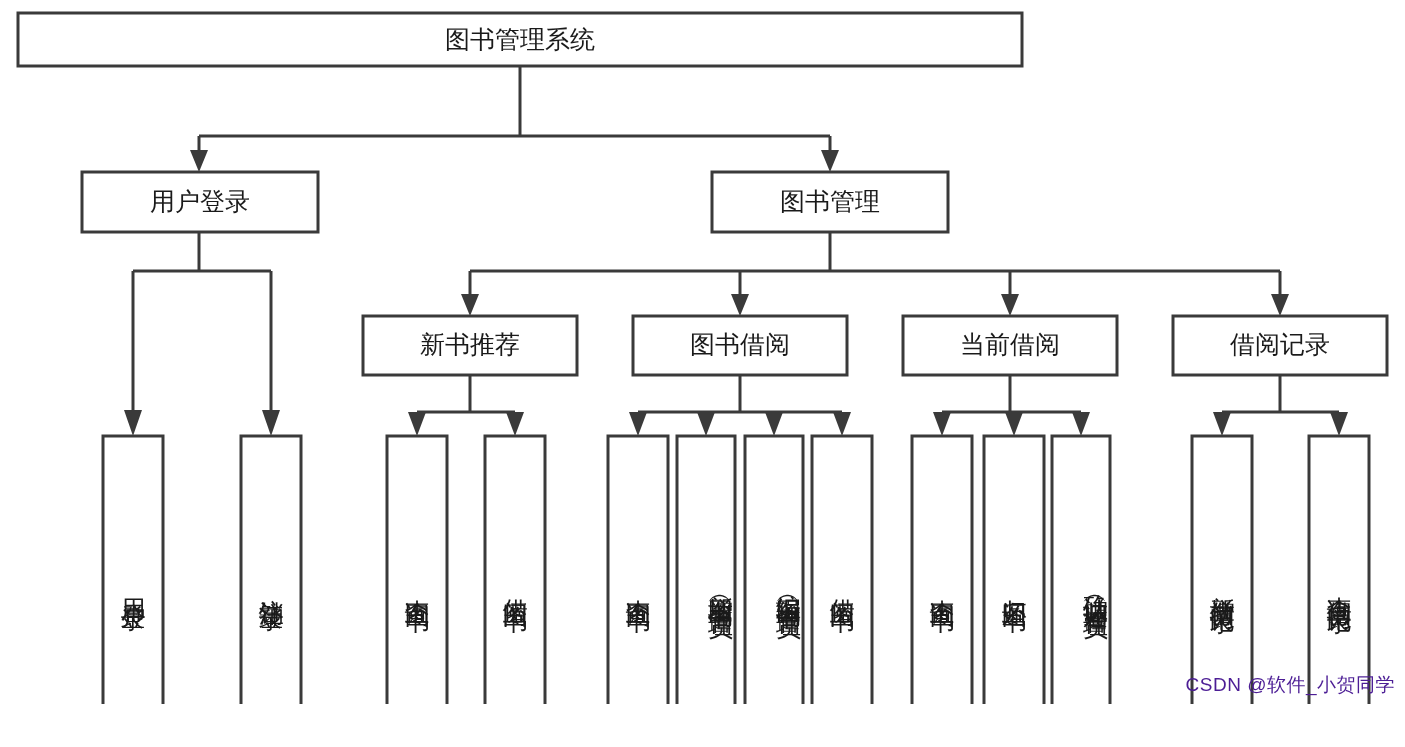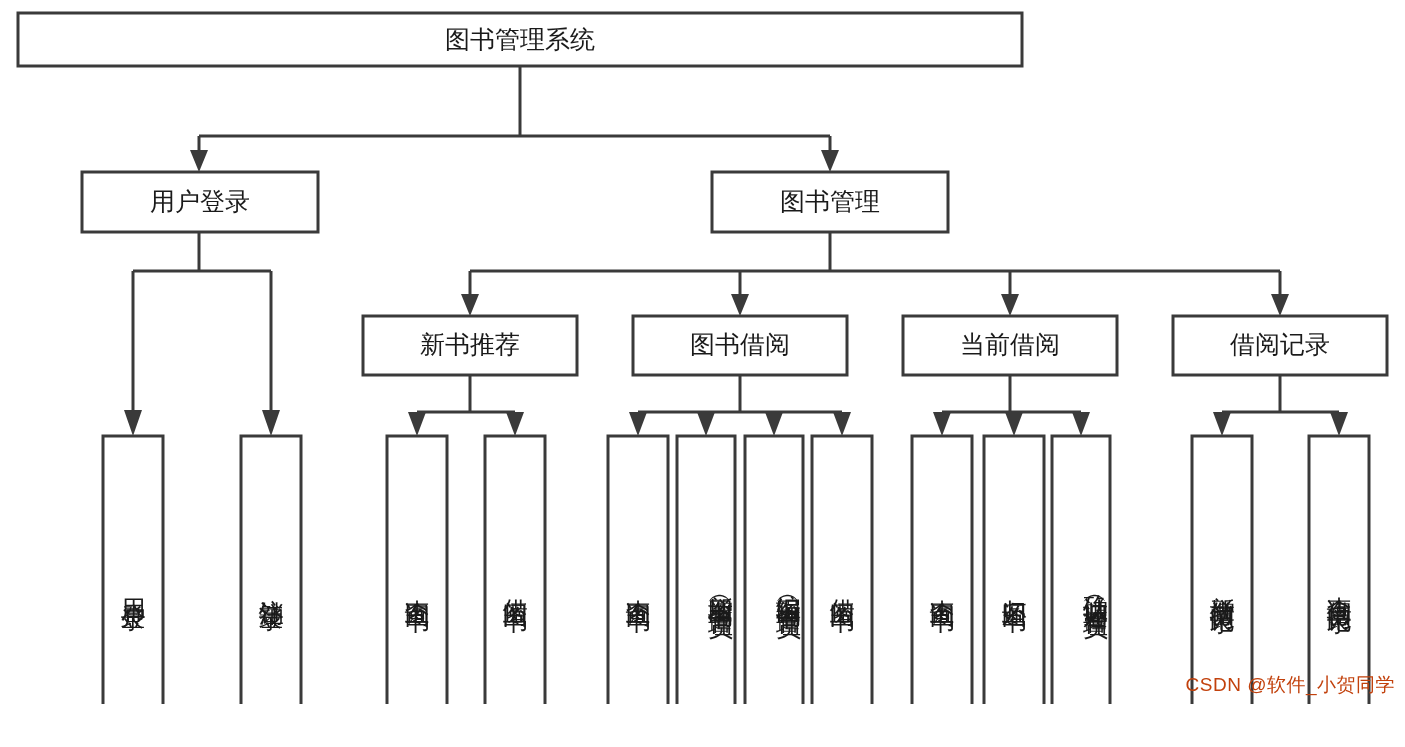--- a/index.html
+++ b/index.html
@@ -73,21 +73,21 @@
     color: #1a1a1a;
     white-space: nowrap;
     pointer-events: none;
   }
   .watermark {
     position: absolute;
     right: 10px;
     bottom: 6px;
     font-family: "Liberation Sans", "DejaVu Sans", sans-serif;
     font-size: 19px;
-    color: #c2410c;
+    color: #4c1d95;
     letter-spacing: 0.5px;
     white-space: nowrap;
   }
 </style>
 </head>
 <body>
 
 <div id="diagram-root">
 
   <svg id="flowchart" viewBox="0 0 1405 747">

